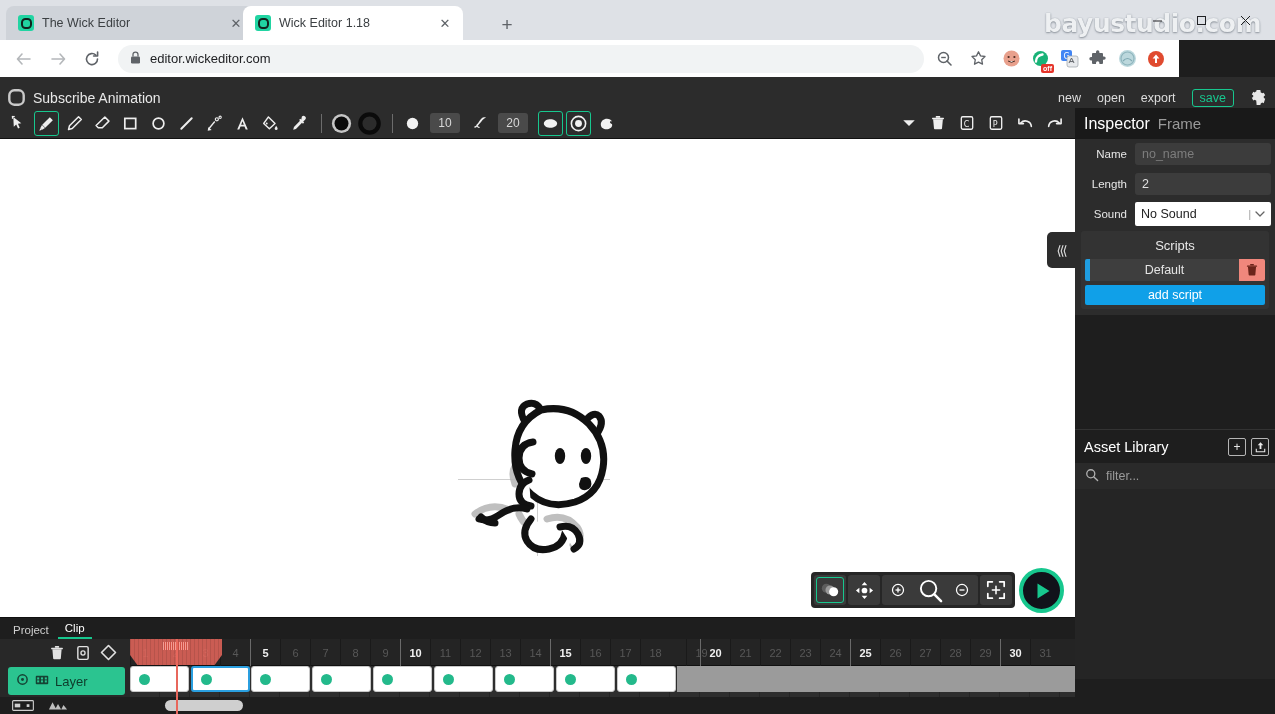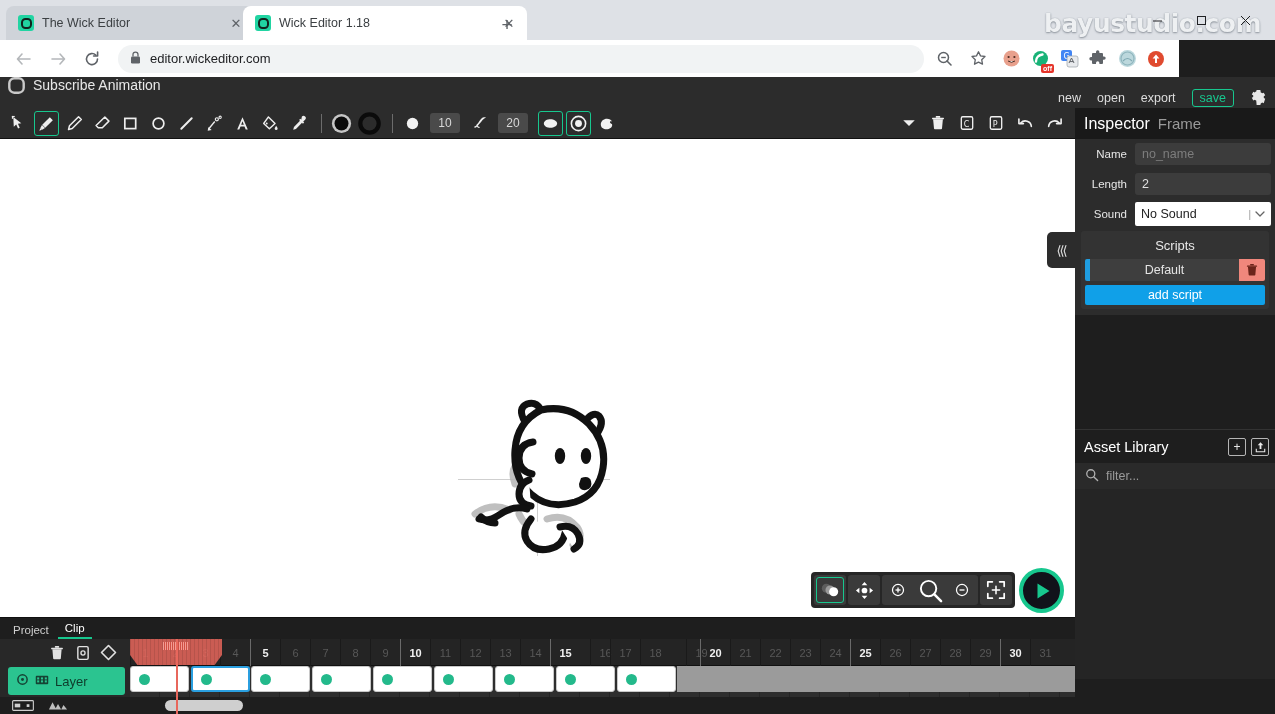--- a/index.html
+++ b/index.html
@@ -76,21 +76,21 @@
     background: #e5342a; color: #fff; font-size: 7px; font-weight: bold;
     border-radius: 2px; padding: 0 2px; line-height: 9px;
   }
 
   
   .wick { position: absolute; top: 77px; left: 0; width: 1275px; height: 637px;
     background: #1e1e1e; }
 
   .title-bar {
     position: absolute; top: 0; left: 0; width: 1275px; height: 42px;
-    background: #2c2c2c; display: flex; padding: 0 8px;
+    background: #2c2c2c; display: flex; align-items: center; padding: 0 8px;
     border-bottom: 1px solid #111;
   }
   .proj-icon { width: 17px; height: 17px; margin-right: 8px; }
   .proj-name { font-size: 14px; color: #e8e8e8; }
   .title-right { margin-left: auto; display: flex; align-items: center; gap: 16px; }
   .menu-link { font-size: 12.5px; color: #ddd; }
   .save-btn {
     font-size: 12.5px; color: #17c78e; border: 1px solid #17c78e;
     border-radius: 3px; padding: 1px 7px;
   }
@@ -283,21 +283,21 @@
   <div class="browser-tabbar">
     <div class="tab inactive" style="left:6px;width:248px;">
       <span class="tab-fav">
         <svg width="11" height="11" viewBox="0 0 11 11">
             <rect x="1" y="1" width="9" height="9" rx="3.5" fill="none" stroke="#12241f" stroke-width="2"></rect>
           </svg>
       </span>
       <span class="tab-title">The Wick Editor</span>
       <span class="tab-close">✕</span>
     </div>
-    <div class="tab active" style="left:243px;width:284px;">
+    <div class="tab active" style="left:243px;width:220px;">
       <span class="tab-fav">
         <svg width="11" height="11" viewBox="0 0 11 11">
             <rect x="1" y="1" width="9" height="9" rx="3.5" fill="none" stroke="#12241f" stroke-width="2"></rect>
           </svg>
       </span>
       <span class="tab-title">Wick Editor 1.18</span>
       <span class="tab-close">✕</span>
     </div>
     <div class="tab-new">+</div>
 
@@ -730,21 +730,21 @@
             <div class="tick" style="left:150px">6</div>
             <div class="tick" style="left:180px">7</div>
             <div class="tick" style="left:210px">8</div>
             <div class="tick" style="left:240px">9</div>
             <div class="tick major" style="left:270px">10</div>
             <div class="tick" style="left:300px">11</div>
             <div class="tick" style="left:330px">12</div>
             <div class="tick" style="left:360px">13</div>
             <div class="tick" style="left:390px">14</div>
             <div class="tick major" style="left:420px">15</div>
-            <div class="tick" style="left:460px">16</div>
+            <div class="tick" style="left:450px">16</div>
             <div class="tick" style="left:480px">17</div>
             <div class="tick" style="left:510px">18</div>
             <div class="tick" style="left:556px">19</div>
             <div class="tick major" style="left:570px">20</div>
             <div class="tick" style="left:600px">21</div>
             <div class="tick" style="left:630px">22</div>
             <div class="tick" style="left:660px">23</div>
             <div class="tick" style="left:690px">24</div>
             <div class="tick major" style="left:720px">25</div>
             <div class="tick" style="left:750px">26</div>

